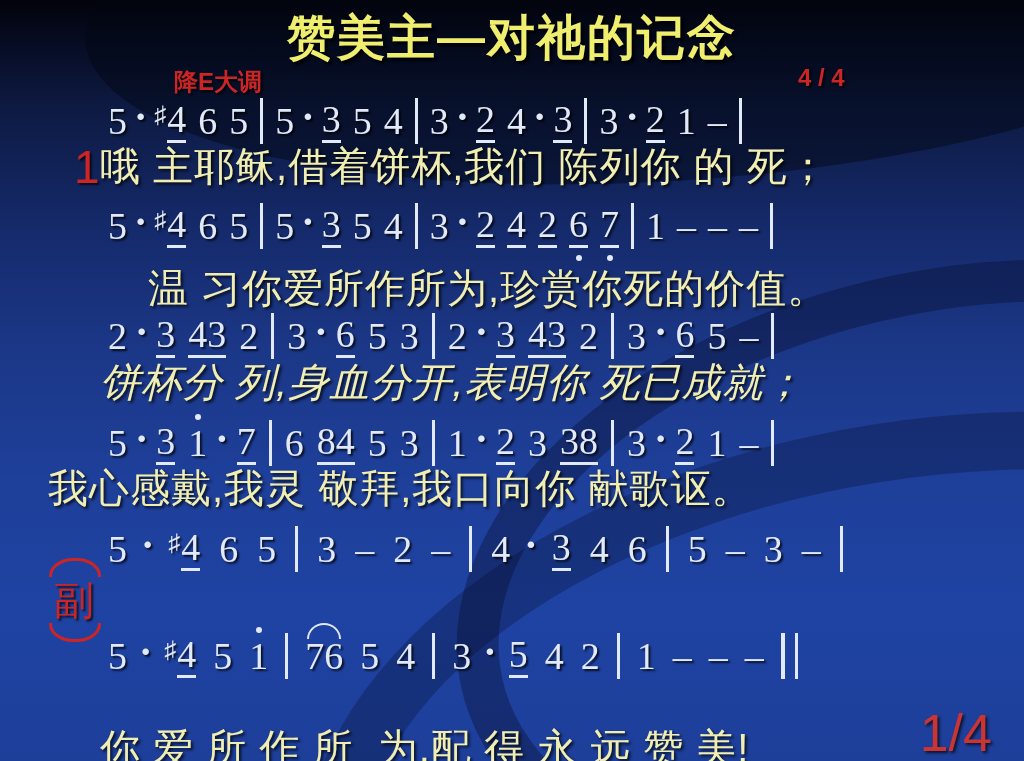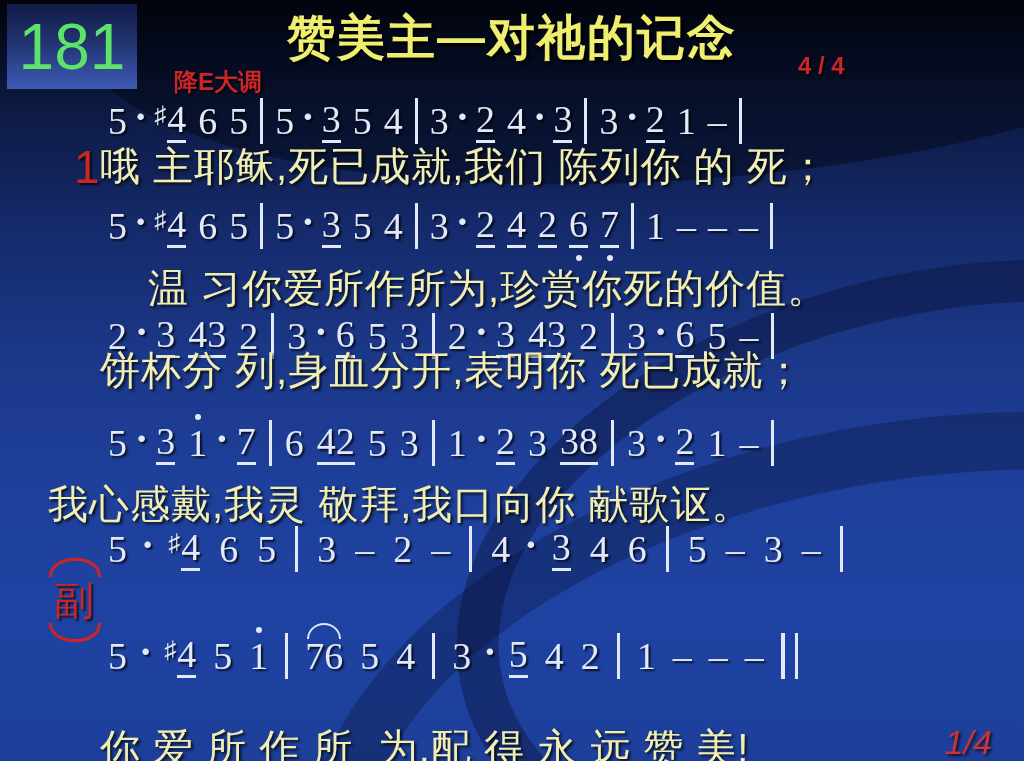--- a/index.html
+++ b/index.html
@@ -19,22 +19,22 @@
     display:flex;align-items:center;justify-content:center;
     background:linear-gradient(180deg,#101c48 0%,#22336f 45%,#3e5bb6 100%);
     color:#5be36a;font-size:64px;line-height:1;
   }
   .title{
     position:absolute;left:0;right:0;top:6px;text-align:center;
     color:#f0ee6e;font-size:48px;font-weight:bold;letter-spacing:2px;
     text-shadow:3px 3px 3px rgba(0,0,0,0.85);
   }
   .key-label{position:absolute;left:174px;top:66px;color:#cc2525;font-size:24px;font-weight:bold;text-shadow:2px 2px 2px rgba(0,0,0,0.7);}
-  .meter-label{position:absolute;left:798px;top:52px;color:#cc2525;font-size:24px;font-weight:bold;text-shadow:2px 2px 2px rgba(0,0,0,0.7);}
-  .page-label{position:absolute;right:32px;bottom:2px;color:#cc3333;font-size:34px;line-height:1;text-shadow:2px 2px 3px rgba(0,0,0,0.7);font-style:italic;}
+  .meter-label{position:absolute;left:798px;top:64px;color:#cc2525;font-size:24px;font-weight:bold;text-shadow:2px 2px 2px rgba(0,0,0,0.7);}
+  .page-label{position:absolute;right:32px;bottom:2px;color:#cc3333;font-size:52px;line-height:1;text-shadow:2px 2px 3px rgba(0,0,0,0.7);}
 
   .notation-row{
     position:absolute;left:108px;height:50px;display:flex;align-items:center;
     font-family:"Liberation Serif","DejaVu Serif",serif;
     color:#e2e9f8;font-size:38px;line-height:1;
     text-shadow:2px 2px 2px rgba(0,0,0,0.75);
   }
   .note{position:relative;display:inline-block;}
   .note.underl .glyph{border-bottom:3px solid currentColor;padding-bottom:2px;}
   .glyph{display:inline-block;}
@@ -67,23 +67,20 @@
   .marker.chorus::after{bottom:-18px;border-top:none;border-radius:0 0 24px 24px/0 0 18px 18px;}
 </style>
 </head>
 <body>
 
 <div id="slide">
   <div class="swirl s3"></div>
   <div class="swirl s1"></div>
   <div class="swirl s2"></div>
 
-  <div class="num-box">
-    <span>181</span>
-  </div>
 
   <div class="title">赞美主—对祂的记念</div>
   <div class="key-label">降E大调</div>
   <div class="meter-label">4 / 4</div>
 
   <div id="lines">
       <div class="notation-row" style="top: 96px; column-gap: 12px;">
         <span class="note"><span class="glyph">5</span></span>
         <span class="note rhythm-dot"><span class="glyph">·</span></span>
         <span class="note underl"><span class="sharp">♯</span><span class="glyph">4</span></span>
@@ -103,21 +100,21 @@
         <span class="note rhythm-dot"><span class="glyph">·</span></span>
         <span class="note underl"><span class="glyph">3</span></span>
         <span class="barline"></span>
         <span class="note"><span class="glyph">3</span></span>
         <span class="note rhythm-dot"><span class="glyph">·</span></span>
         <span class="note underl"><span class="glyph">2</span></span>
         <span class="note"><span class="glyph">1</span></span>
         <span class="note"><span class="glyph">–</span></span>
         <span class="barline"></span>
       </div>
-      <div class="lyrics-row" style="top: 142px;"><span class="marker verse">1</span><span>哦 主耶稣,死已成就,我们 陈列你 的 死；</span></div>
+      <div class="lyrics-row" style="top: 142px;"><span class="marker verse">1</span><span>哦 主耶稣,借着饼杯,我们 陈列你 的 死；</span></div>
       <div class="notation-row" style="top: 201px; column-gap: 12px;">
         <span class="note"><span class="glyph">5</span></span>
         <span class="note rhythm-dot"><span class="glyph">·</span></span>
         <span class="note underl"><span class="sharp">♯</span><span class="glyph">4</span></span>
         <span class="note"><span class="glyph">6</span></span>
         <span class="note"><span class="glyph">5</span></span>
         <span class="barline"></span>
         <span class="note"><span class="glyph">5</span></span>
         <span class="note rhythm-dot"><span class="glyph">·</span></span>
         <span class="note underl"><span class="glyph">3</span></span>
@@ -158,48 +155,48 @@
         <span class="note underl"><span class="glyph">43</span></span>
         <span class="note"><span class="glyph">2</span></span>
         <span class="barline"></span>
         <span class="note"><span class="glyph">3</span></span>
         <span class="note rhythm-dot"><span class="glyph">·</span></span>
         <span class="note underl"><span class="glyph">6</span></span>
         <span class="note"><span class="glyph">5</span></span>
         <span class="note"><span class="glyph">–</span></span>
         <span class="barline"></span>
       </div>
-      <div class="lyrics-row" style="top: 346px;"><span>饼杯分 列,身血分开,表明你 死已成就；</span></div>
+      <div class="lyrics-row" style="top: 358px; font-style: italic;"><span>饼杯分 列,身血分开,表明你 死已成就；</span></div>
       <div class="notation-row" style="top: 418px; column-gap: 13px;">
         <span class="note"><span class="glyph">5</span></span>
         <span class="note rhythm-dot"><span class="glyph">·</span></span>
         <span class="note underl"><span class="glyph">3</span></span>
         <span class="note"><span class="glyph">1</span><span class="oct-dot above"></span></span>
         <span class="note rhythm-dot"><span class="glyph">·</span></span>
         <span class="note underl"><span class="glyph">7</span></span>
         <span class="barline"></span>
         <span class="note"><span class="glyph">6</span></span>
-        <span class="note underl"><span class="glyph">42</span></span>
+        <span class="note underl"><span class="glyph">84</span></span>
         <span class="note"><span class="glyph">5</span></span>
         <span class="note"><span class="glyph">3</span></span>
         <span class="barline"></span>
         <span class="note"><span class="glyph">1</span></span>
         <span class="note rhythm-dot"><span class="glyph">·</span></span>
         <span class="note underl"><span class="glyph">2</span></span>
         <span class="note"><span class="glyph">3</span></span>
         <span class="note underl"><span class="glyph">38</span></span>
         <span class="barline"></span>
         <span class="note"><span class="glyph">3</span></span>
         <span class="note rhythm-dot"><span class="glyph">·</span></span>
         <span class="note underl"><span class="glyph">2</span></span>
         <span class="note"><span class="glyph">1</span></span>
         <span class="note"><span class="glyph">–</span></span>
         <span class="barline"></span>
       </div>
-      <div class="lyrics-row" style="top: 480px; padding-left: 48px;"><span>我心感戴,我灵 敬拜,我口向你 献歌讴。</span></div>
+      <div class="lyrics-row" style="top: 464px; padding-left: 48px;"><span>我心感戴,我灵 敬拜,我口向你 献歌讴。</span></div>
       <div class="notation-row" style="top: 524px; column-gap: 19px;">
         <span class="note"><span class="glyph">5</span></span>
         <span class="note rhythm-dot"><span class="glyph">·</span></span>
         <span class="note underl"><span class="sharp">♯</span><span class="glyph">4</span></span>
         <span class="note"><span class="glyph">6</span></span>
         <span class="note"><span class="glyph">5</span></span>
         <span class="barline"></span>
         <span class="note"><span class="glyph">3</span></span>
         <span class="note"><span class="glyph">–</span></span>
         <span class="note"><span class="glyph">2</span></span>

